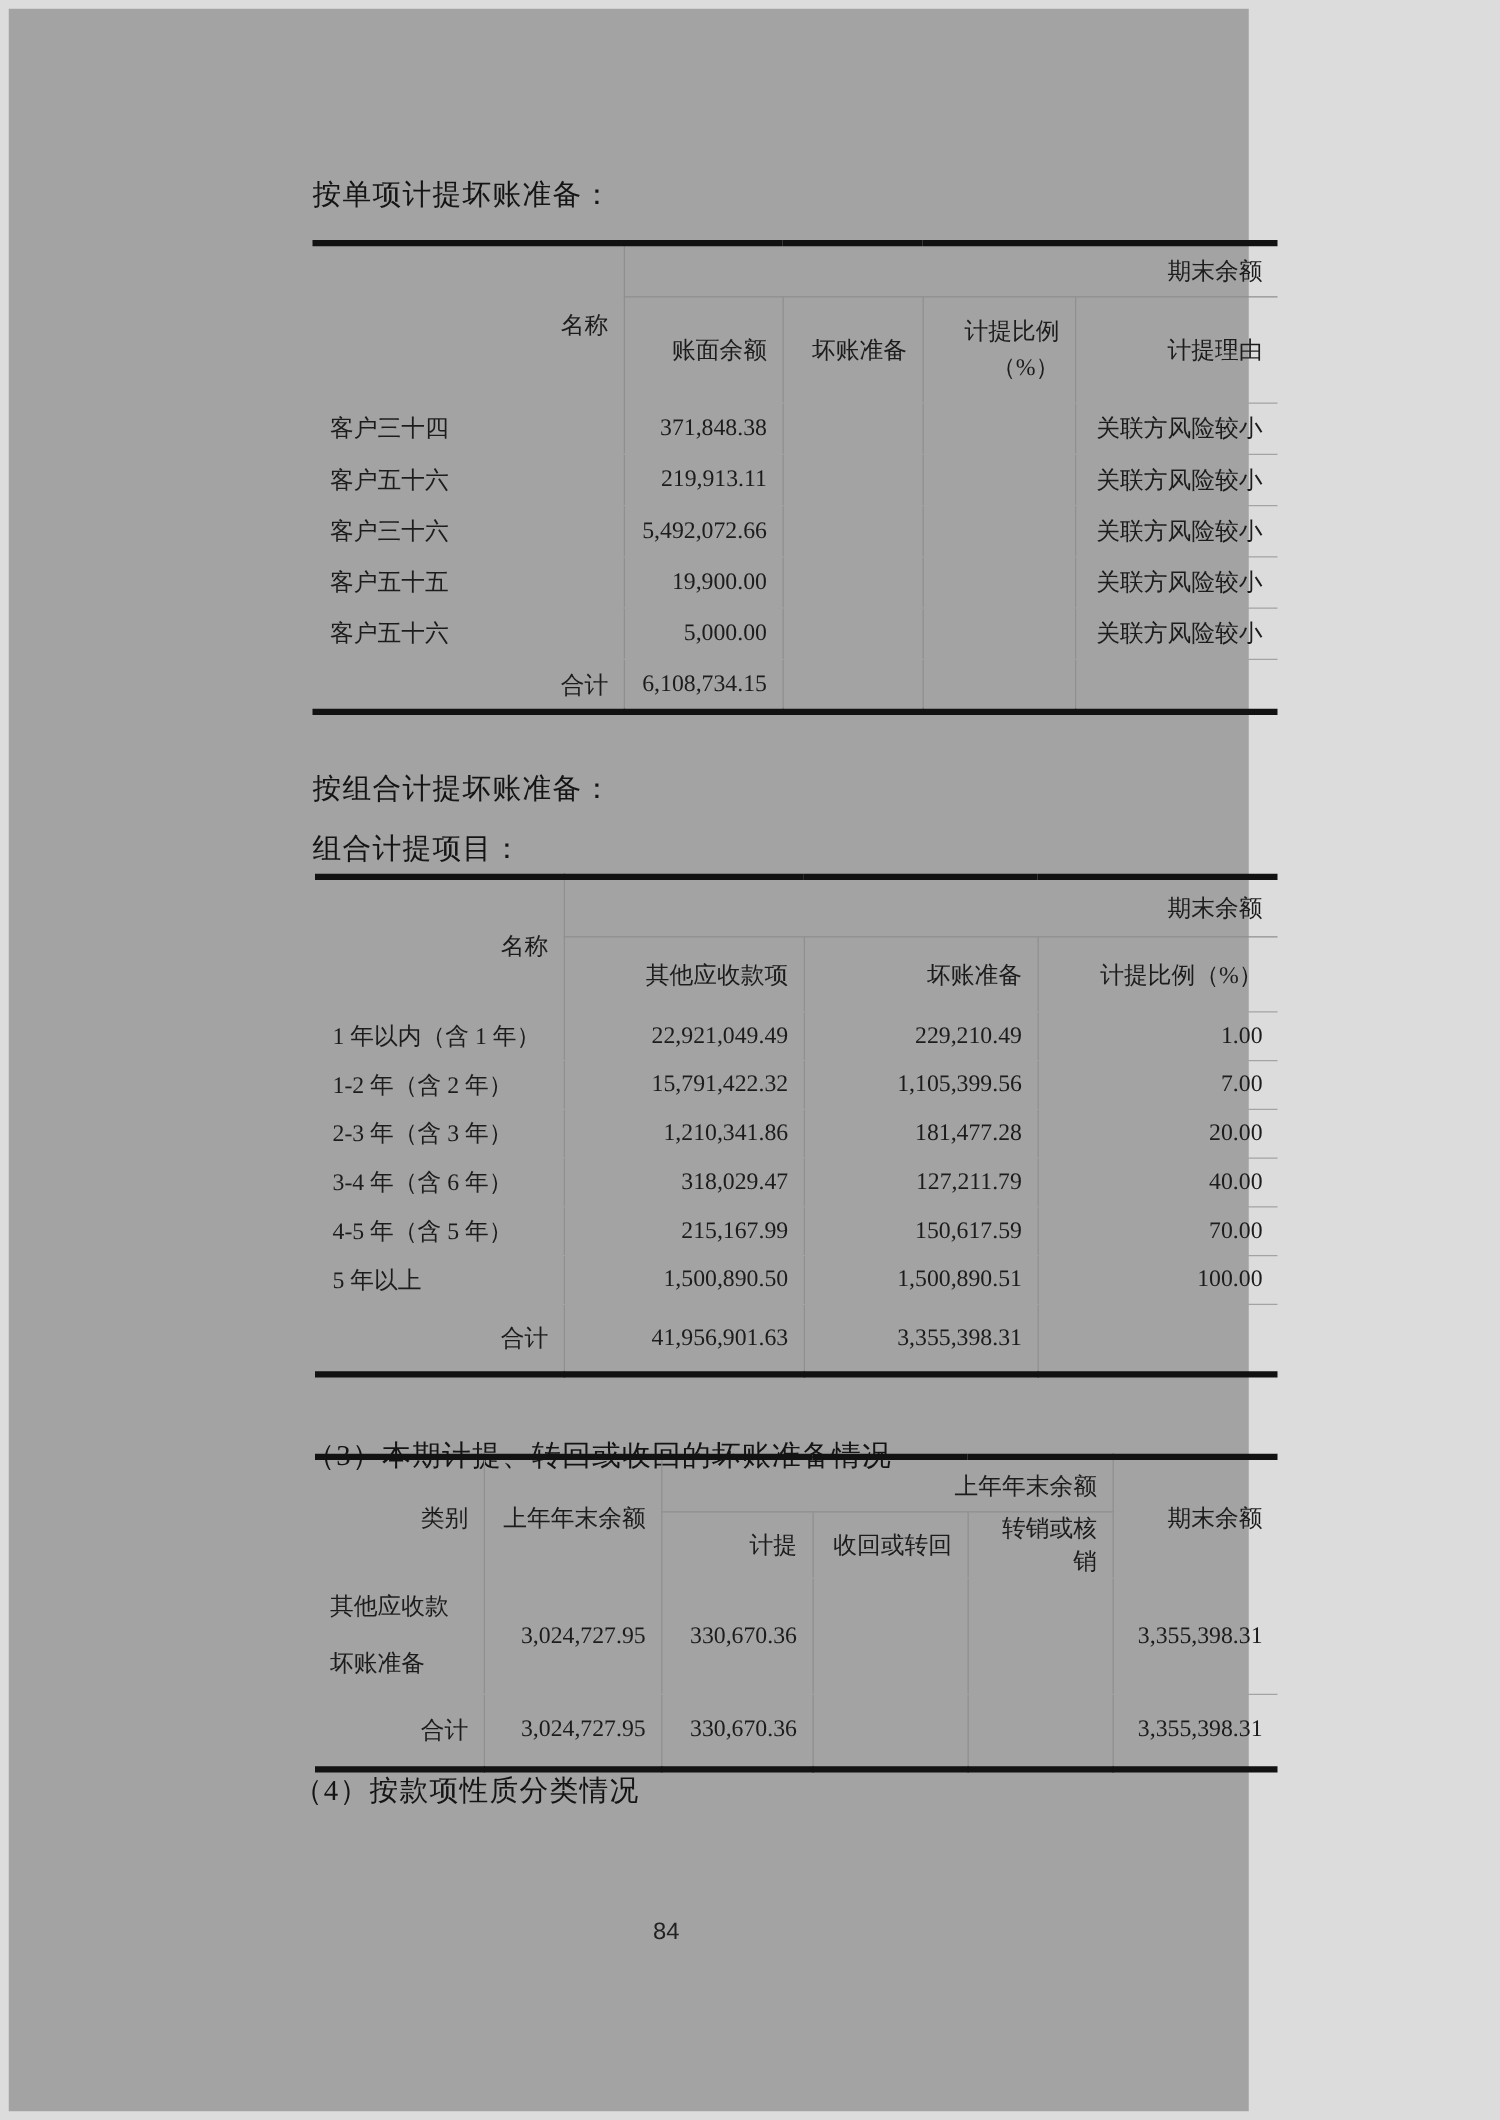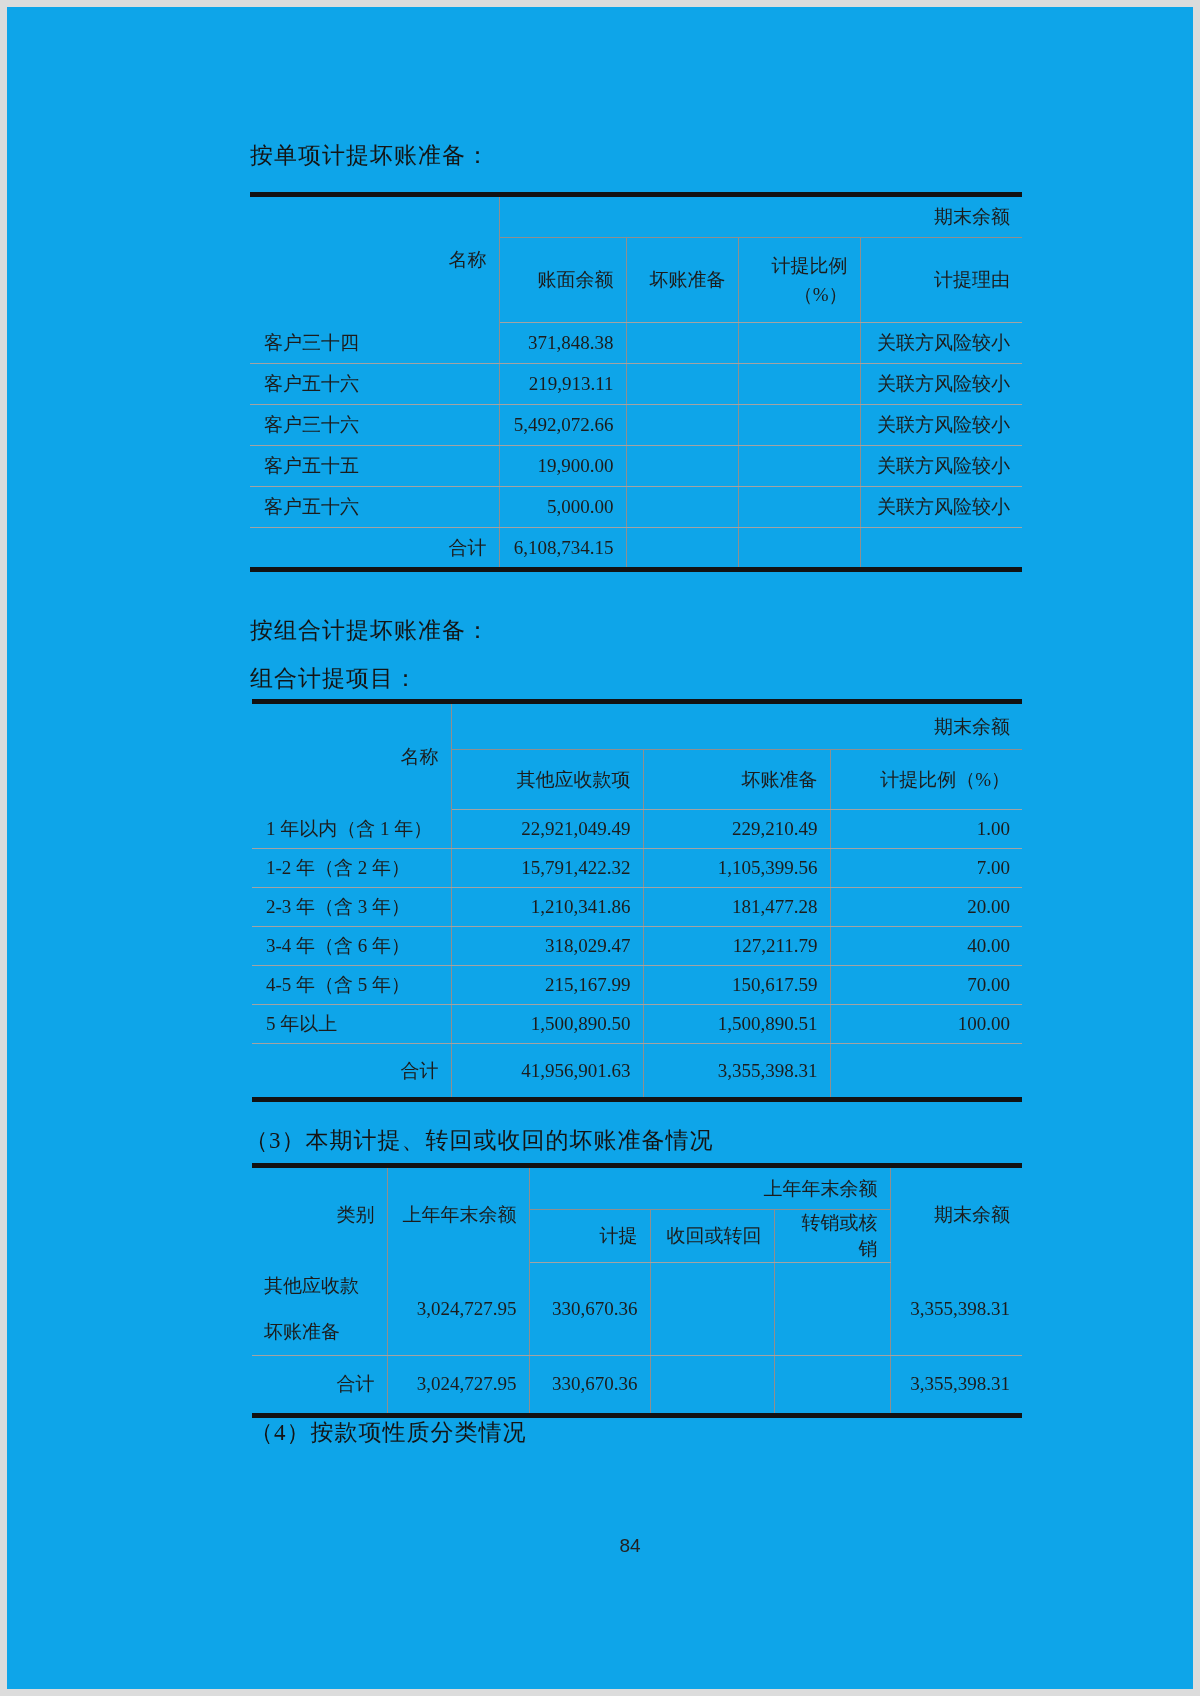--- a/index.html
+++ b/index.html
@@ -5,22 +5,22 @@
   html,body{margin:0;padding:0;}
   body{
     width:1200px;height:1696px;
     background:#dcdcdc;
     font-family:"Liberation Serif","DejaVu Serif",serif;
     color:#1c1c1c;
     position:relative;
   }
   .page{
     position:absolute;left:7px;top:7px;
-    width:1186px;height:1682px;
-    background:#0ea5e9;
+    width:992px;height:1682px;
+    background:#a3a3a3;
   }
   .abs{position:absolute;}
   .sec-title{
     font-size:23px;
     letter-spacing:1px;
     color:#141414;
     white-space:nowrap;
   }
   table.fin{
     border-collapse:collapse;
@@ -181,21 +181,21 @@
     </tr>
     <tr style="height:56px">
       <td class="vr ctr">合计</td>
       <td class="vr num">41,956,901.63</td>
       <td class="vr num">3,355,398.31</td>
       <td class="num"></td>
     </tr>
   </tbody>
     </table>
 
-  <div class="abs sec-title" style="left:238px;top:1118px;">（3）本期计提、转回或收回的坏账准备情况</div>
+  <div class="abs sec-title" style="left:238px;top:1142px;">（3）本期计提、转回或收回的坏账准备情况</div>
 
   <table class="fin abs" style="left:245px;top:1156px;width:770px;">
     <colgroup>
       <col style="width:135px">
         <col style="width:142px">
         <col style="width:121px">
       <col style="width:124px">
         <col style="width:116px">
         <col style="width:132px">
     </colgroup>
@@ -223,17 +223,17 @@
       <td class="vr ctr">合计</td>
       <td class="vr num">3,024,727.95</td>
       <td class="vr num">330,670.36</td>
       <td class="vr"></td>
       <td class="vr"></td>
       <td class="num">3,355,398.31</td>
     </tr>
   </tbody>
     </table>
 
-  <div class="abs sec-title" style="left:243px;top:1410px;">（4）按款项性质分类情况</div>
+  <div class="abs sec-title" style="left:228px;top:1410px;">（4）按款项性质分类情况</div>
 
   <div class="abs pagenum" style="top:1528px;left:30px;">84</div>
 
 </div>
 
 </body></html>

